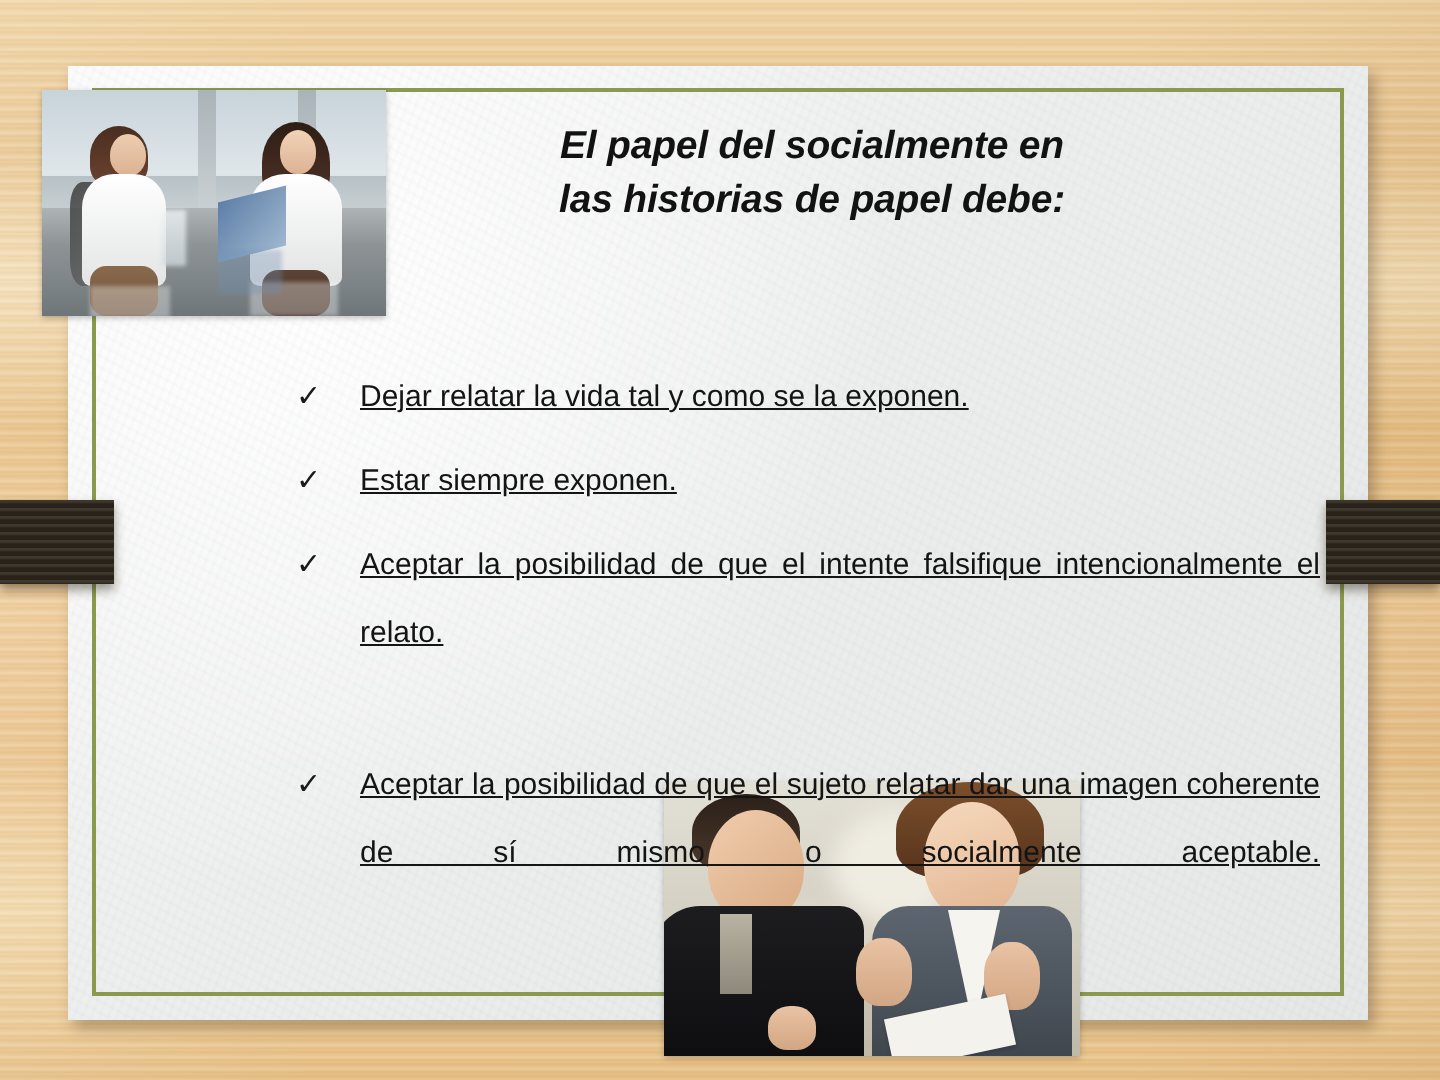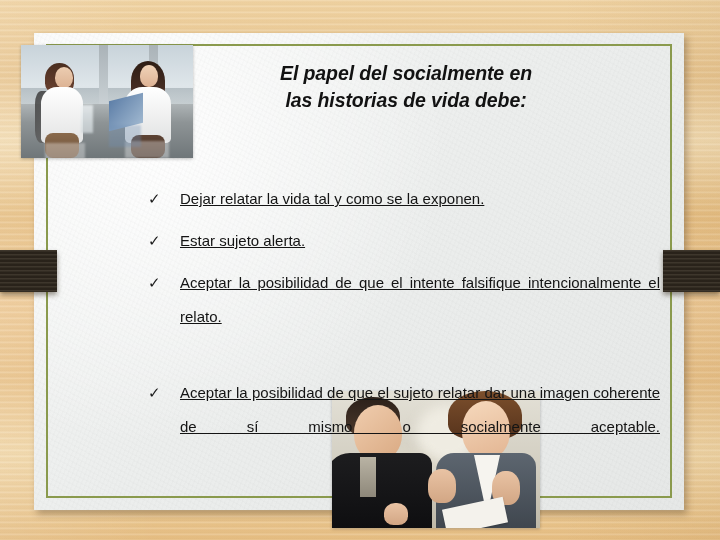--- a/index.html
+++ b/index.html
@@ -264,33 +264,33 @@
     <div class="pc-head" style="left:130px; top:10px; width:48px; height:58px; background:linear-gradient(160deg,#f6d9bd,#e2b491);"></div>
     <div class="pc-suit" style="left:104px; top:62px; width:100px; height:76px; background:linear-gradient(to bottom,#5d6670,#3f464e); border-radius:18px 14px 0 0;"></div>
     <div class="pc-shirt" style="left:142px; top:64px; width:26px; height:46px; clip-path: polygon(0 0, 100% 0, 62% 100%, 38% 100%);"></div>
     <div class="pc-hand" style="left:96px; top:78px; width:28px; height:34px;"></div>
     <div class="pc-hand" style="left:160px; top:80px; width:28px; height:34px;"></div>
     <div class="pc-paper" style="left:112px; top:112px; width:62px; height:26px;"></div>
   </div>
 
   <div id="title">
     <span class="line">El papel del socialmente en</span>
-    <span class="line">las historias de vida debe:</span>
+    <span class="line">las historias de papel debe:</span>
   </div>
 
   <div id="bullets">
 
     <div class="bullet">
       <span class="check-icon">✓</span>
       <span class="bullet-text">Dejar relatar la vida tal y como se la exponen.</span>
     </div>
 
     <div class="bullet">
       <span class="check-icon">✓</span>
-      <span class="bullet-text">Estar sujeto alerta.</span>
+      <span class="bullet-text">Estar siempre exponen.</span>
     </div>
 
     <div class="bullet justified">
       <span class="check-icon">✓</span>
       <span class="bullet-text">Aceptar la posibilidad de que el intente falsifique intencionalmente el relato.</span>
     </div>
 
     <div class="bullet justified">
       <span class="check-icon">✓</span>
       <span class="bullet-text">Aceptar la posibilidad de que el sujeto relatar dar una imagen coherente de sí mismo o socialmente aceptable.</span>

